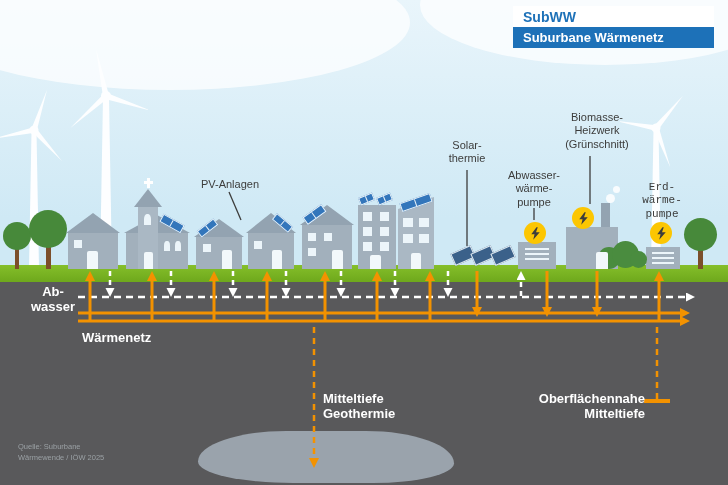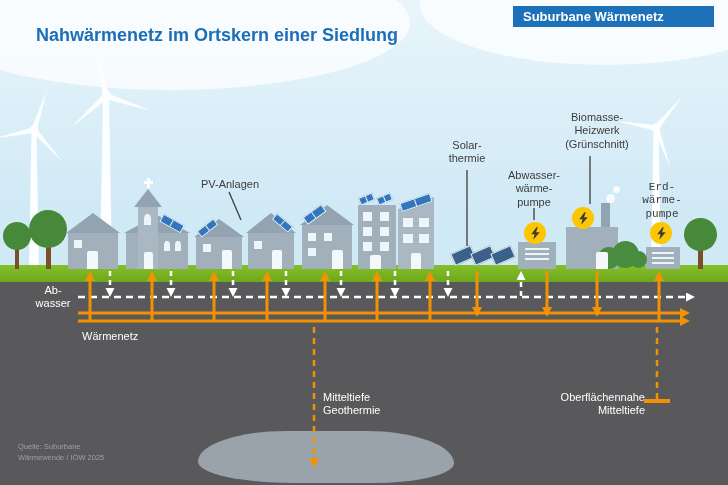--- a/index.html
+++ b/index.html
@@ -29,21 +29,21 @@
   .slits { position:absolute; background:repeating-linear-gradient(180deg,#ecf5fa 0 2px, rgba(0,0,0,0) 2px 5px); z-index:4; }
   .coll { position:absolute; width:22px; height:13px; background:#3b618a; border:1px solid #dfe9f0;
           transform:rotate(-24deg); z-index:3; }
   .badge { position:absolute; width:22px; height:22px; border-radius:50%; background:#fcc602; z-index:6;
            display:flex; align-items:center; justify-content:center; }
   .bush { position:absolute; border-radius:50%; background:#4a8c3f; z-index:4; }
   .smoke { position:absolute; background:#fff; border-radius:50%; opacity:.85; z-index:3; }
   .chimney { position:absolute; background:#93a3b1; z-index:3; }
   .net { position:absolute; left:0; top:0; z-index:5; pointer-events:none; }
   .callout { position:absolute; color:#3c3c3b; font-size:11px; line-height:1.22; text-align:center; z-index:7; }
-  .ulabel { position:absolute; color:#fff; font-size:11px; font-weight:normal; line-height:1.18; z-index:7; }
+  .ulabel { position:absolute; color:#fff; font-size:13px; font-weight:bold; line-height:1.18; z-index:7; }
   .title { position:absolute; left:36px; top:25px; color:#1c6fb6; font-size:18px; font-weight:bold; z-index:8; }
   .logo { position:absolute; left:513px; top:6px; width:201px; z-index:8; }
   .logo .top { height:21px; background:#fff; color:#1d71b8; font-weight:bold; font-size:14px;
                display:flex; align-items:center; padding-left:10px; }
   .logo .bottom { height:21px; background:#1d71b8; color:#fff; font-weight:bold; font-size:13px;
                   display:flex; align-items:center; padding-left:10px; }
   .source { position:absolute; left:18px; top:442px; color:#9aa0a4; font-size:7.5px; line-height:1.45; z-index:7; }
 </style>
 </head>
 <body>
@@ -245,21 +245,21 @@
 pumpe</div>
 
   <div class="ulabel ml" style="left:30px; top:284px; width:46px; text-align:center;">Ab-
 wasser</div>
   <div class="ulabel" style="left:82px; top:330px;">Wärmenetz</div>
   <div class="ulabel ml" style="left:323px; top:391px;">Mitteltiefe
 Geothermie</div>
   <div class="ulabel ml" style="left:525px; top:391px; width:120px; text-align:right;">Oberflächennahe
 Mitteltiefe</div>
 
-  <div class="title">Nahwärmenetz im Ortskern einer Siedlung</div>
   <div class="logo">
+    <div class="top">SubWW</div>
     <div class="bottom">Suburbane Wärmenetz</div>
   </div>
 
   <div class="source ml">Quelle: Suburbane
 Wärmewende / IÖW 2025</div>
 
 </div>
 
 </body></html>

